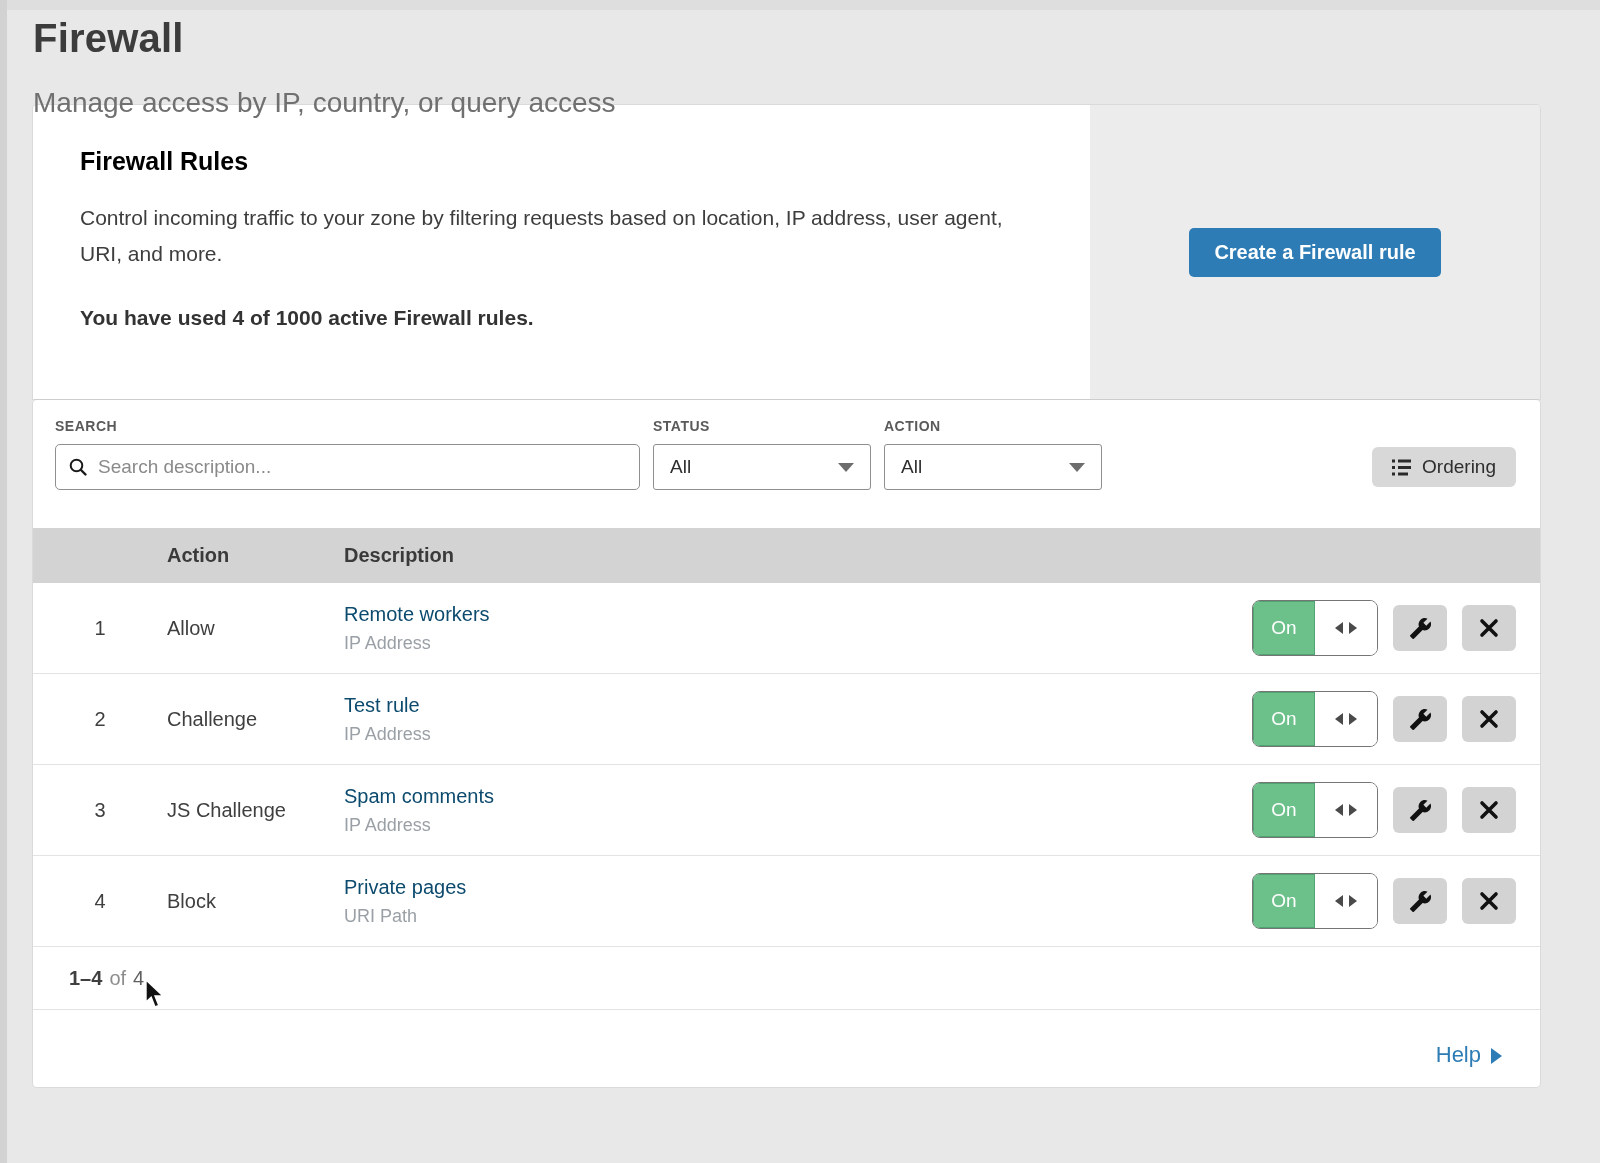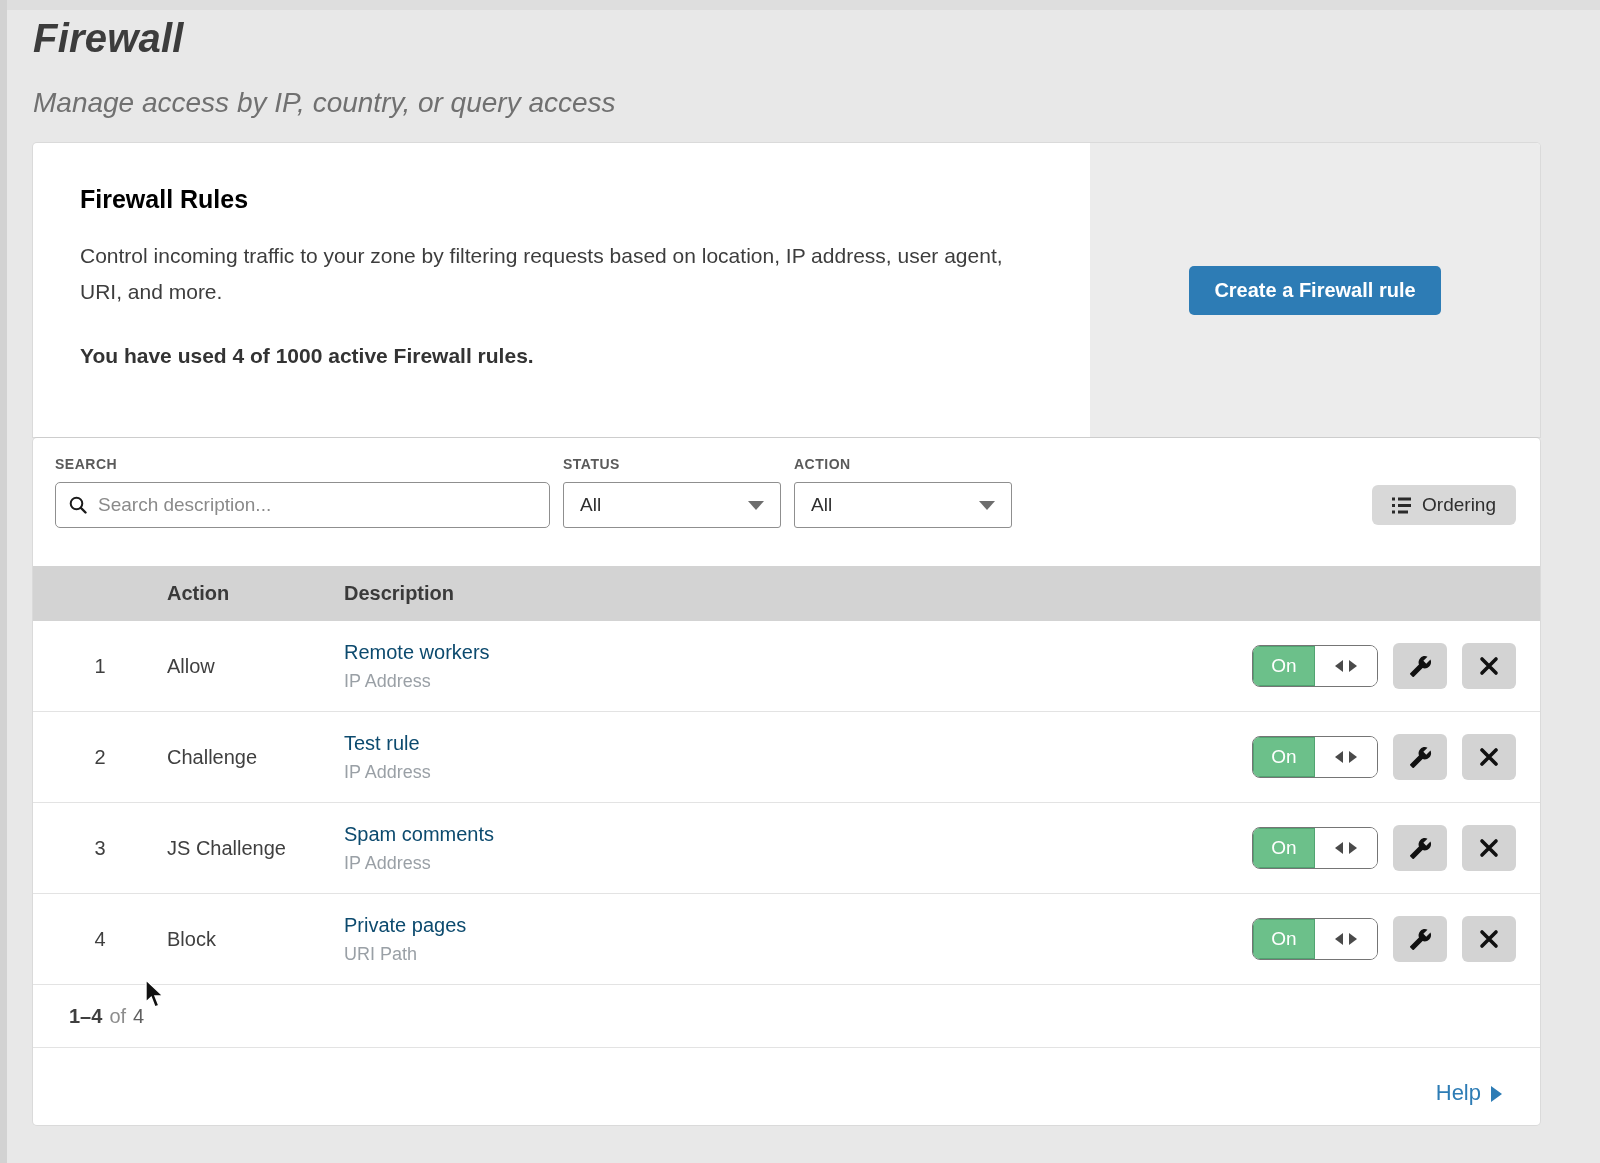--- a/index.html
+++ b/index.html
@@ -7,21 +7,21 @@
   body {
     font-family:"Liberation Sans", sans-serif;
     background:#e8e8e8;
     position:relative;
     overflow:hidden;
   }
   
   .edge-left { position:absolute; left:0; top:0; width:7px; height:100%; background:#d2d2d2; z-index:5; }
   .edge-top  { position:absolute; left:0; top:0; width:100%; height:10px; background:#dedede; z-index:4; }
 
-  .page-header { padding:16px 0 0 33px; height:143px;font-style:italic; }
+  .page-header { padding:16px 0 0 33px; height:105px; }
   .page-title { font-size:40px; font-weight:600; color:#3c3c3c; letter-spacing:.2px; }
   .page-subtitle { margin-top:26px; font-size:28px; font-weight:400; color:#707070; }
 
   .card { background:#ffffff; margin-left:33px; width:1507px; box-shadow:0 0 0 1px rgba(0,0,0,.06); }
 
   
   .card-rules { height:294px; border-radius:4px 4px 0 0; display:flex; overflow:hidden; }
   .rules-left { width:1057px; padding:42px 60px 0 47px; }
   .rules-title { font-size:25px; font-weight:700; color:#000000; }
   .rules-desc { margin-top:24px; font-size:21px; line-height:36px; color:#3d3d3d; max-width:950px; }
@@ -32,21 +32,21 @@
     font-family:inherit; font-size:20px; font-weight:600;
     padding:13px 25px; border-radius:5px;
   }
 
   
   .card-table { margin-top:1px; border-radius:4px; padding-top:0; }
   .filters { display:flex; align-items:flex-start; padding:18px 24px 38px 22px; }
   .filter-group { display:flex; flex-direction:column; }
   .filter-label { font-size:14px; font-weight:700; letter-spacing:.5px; color:#5a5a5a; margin-bottom:10px; }
   .search-box {
-    width:495px; height:46px; background:#fff; border:1px solid #8f8f8f; border-radius:5px;
+    width:585px; height:46px; background:#fff; border:1px solid #8f8f8f; border-radius:5px;
     display:flex; align-items:center; padding:0 12px;
   }
   .search-box svg { flex:0 0 auto; margin-right:10px; }
   .search-box input {
     border:none; outline:none; flex:1; font-family:inherit; font-size:19px; color:#333; background:transparent;
   }
   .search-box input::placeholder { color:#8a8a8a; }
   .select-box {
     width:218px; height:46px; background:#fff; border:1px solid #8f8f8f; border-radius:3px;
     display:flex; align-items:center; justify-content:space-between; padding:0 16px;
@@ -71,21 +71,21 @@
 
   .rule-row { height:91px; display:flex; align-items:center; border-bottom:1px solid #e3e3e3; background:#fff; }
   .rule-row:first-of-type { border-top:1px solid #efefef; }
   .cell-priority { width:134px; text-align:center; font-size:20px; color:#3f3f3f; }
   .cell-action { width:177px; font-size:20px; color:#3f3f3f; }
   .cell-desc { flex:1; }
   .desc-title { font-size:20px; color:#0c4a6e; margin-bottom:7px; }
   .desc-sub { font-size:18px; color:#9aa0a6; }
   .controls { display:flex; align-items:center; gap:15px; margin-right:24px; }
 
-  .toggle { width:126px; height:42px; border:1px solid #757575; border-radius:8px; display:flex; overflow:hidden; cursor:pointer; }
+  .toggle { width:126px; height:56px; border:1px solid #757575; border-radius:8px; display:flex; overflow:hidden; cursor:pointer; }
   .toggle-on {
     flex:1; background:var(--toggle-green); color:#fff; font-size:19px;
     display:flex; align-items:center; justify-content:center;
     box-shadow:inset 0 0 0 1px rgba(0,80,40,.25);
   }
   .toggle-off { flex:1; background:#fff; display:flex; align-items:center; justify-content:center; gap:6px; }
   .tri-left  { width:0; height:0; border-top:6px solid transparent; border-bottom:6px solid transparent; border-right:8px solid #4a4a4a; }
   .tri-right { width:0; height:0; border-top:6px solid transparent; border-bottom:6px solid transparent; border-left:8px solid #4a4a4a; }
 
   .icon-btn {

